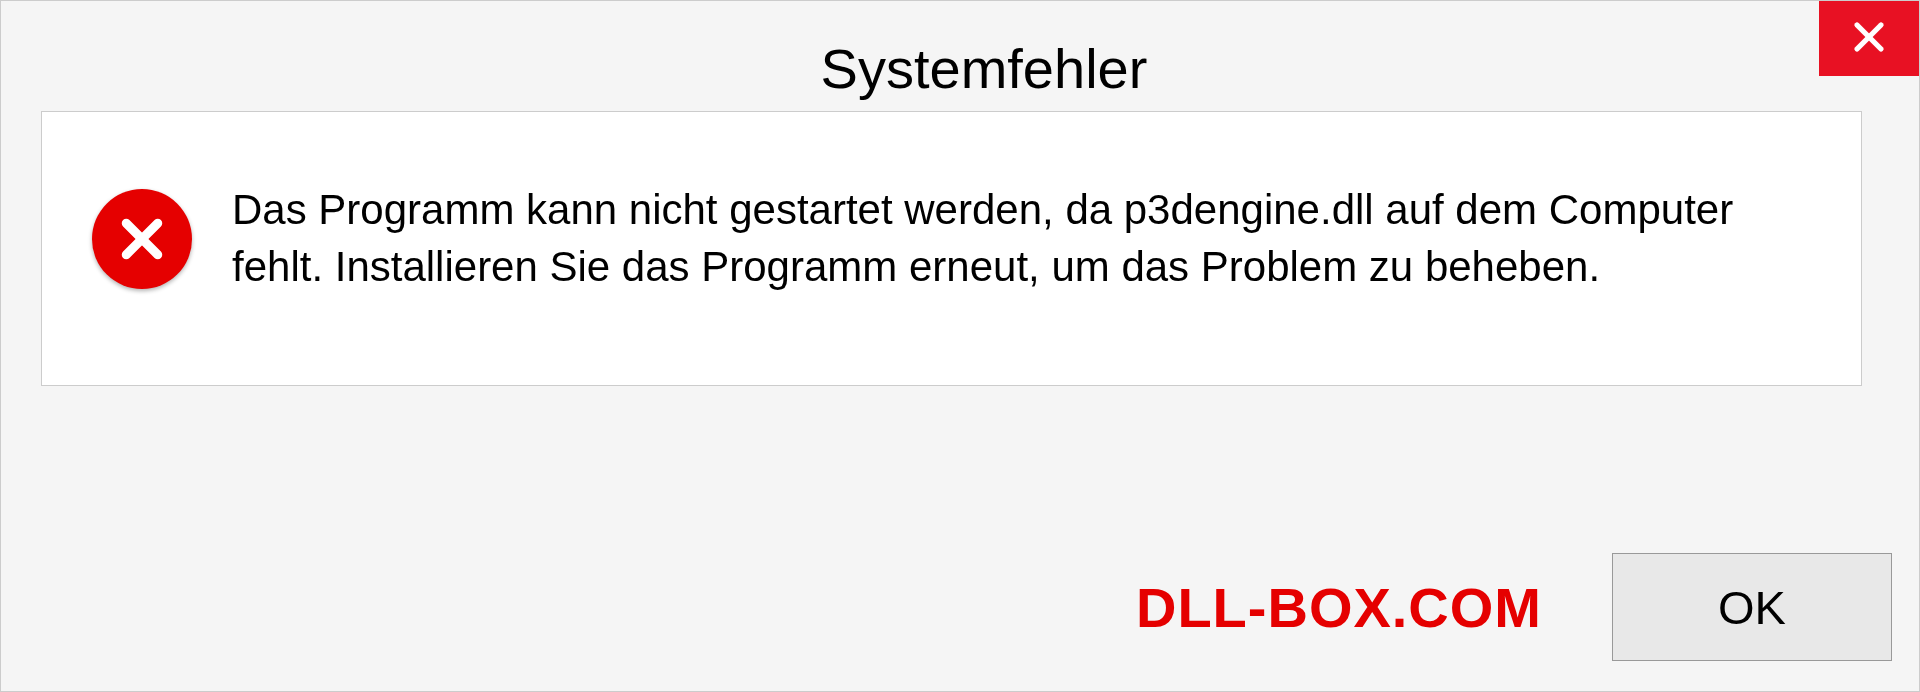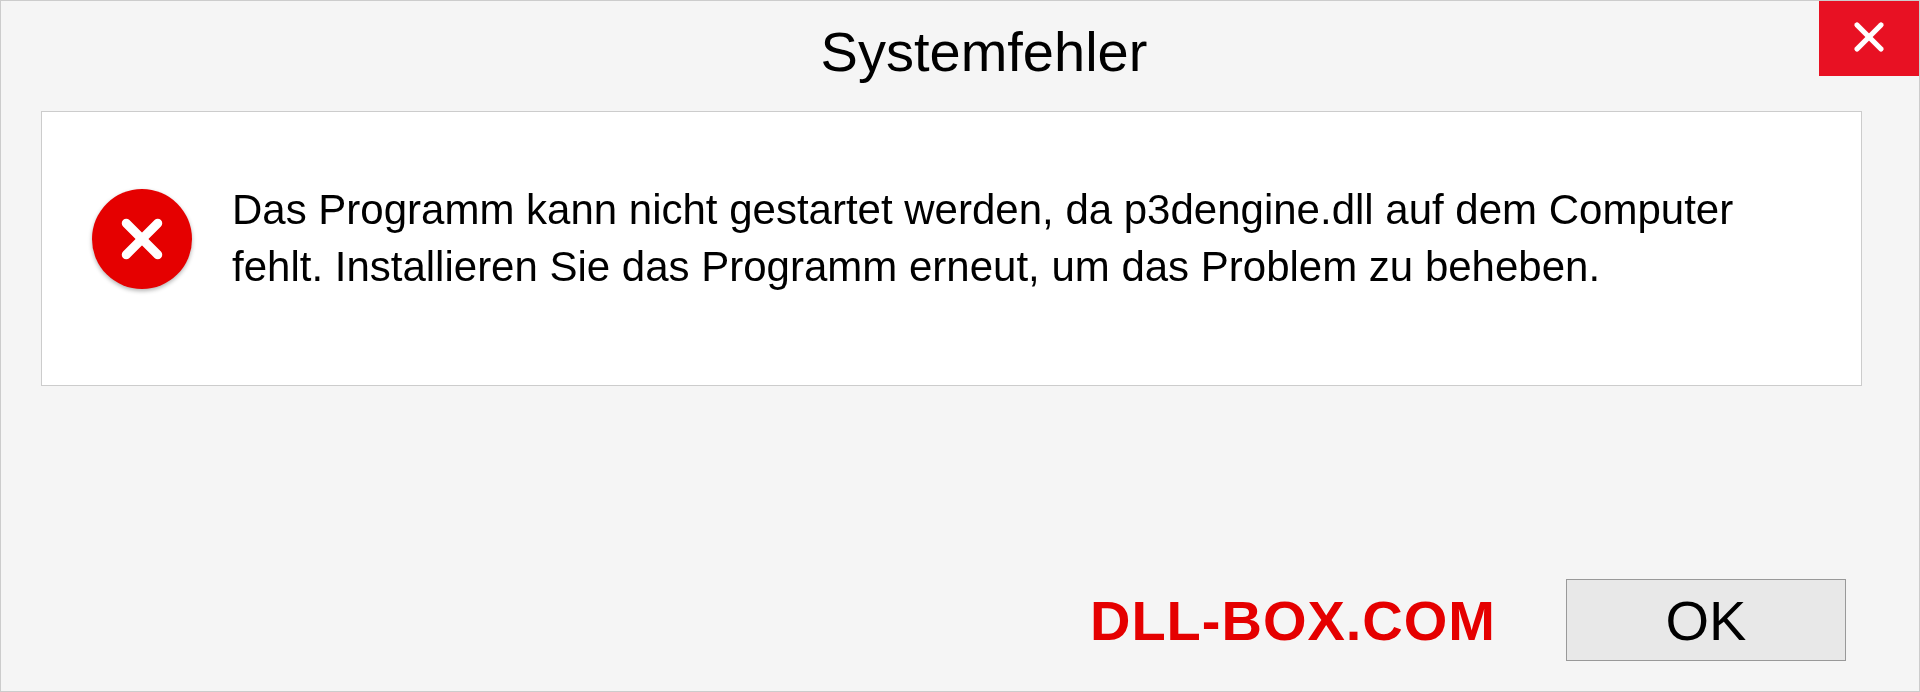--- a/index.html
+++ b/index.html
@@ -17,21 +17,21 @@
     .dialog {
       width: 1920px;
       height: 692px;
       background: #f5f5f5;
       border: 1px solid #cccccc;
       position: relative;
     }
     .titlebar {
       height: 100px;
       display: flex;
-      align-items: center;
+      align-items: flex-end;
       justify-content: center;
       position: relative;
       padding-left: 48px;
     }
     .title {
       font-size: 56px;
       font-weight: 400;
       color: #000000;
     }
     .close-btn {
@@ -85,36 +85,36 @@
       flex: 1;
     }
     .footer {
       position: absolute;
       bottom: 30px;
       left: 0;
       right: 0;
       display: flex;
       align-items: center;
       justify-content: flex-end;
-      padding: 0 73px;
+      padding: 0 27px;
       gap: 70px;
     }
     .watermark {
       font-size: 56px;
       font-weight: 700;
       color: #e50000;
       letter-spacing: 1px;
       font-family: Arial, sans-serif;
     }
     .ok-button {
       width: 280px;
-      height: 82px;
+      height: 108px;
       background: #e8e8e8;
       border: 1px solid #999999;
-      font-size: 56px;
+      font-size: 47px;
       color: #000000;
       cursor: pointer;
       font-family: inherit;
       display: flex;
       align-items: center;
       justify-content: center;
     }
   </style>
 </head>
 <body>

